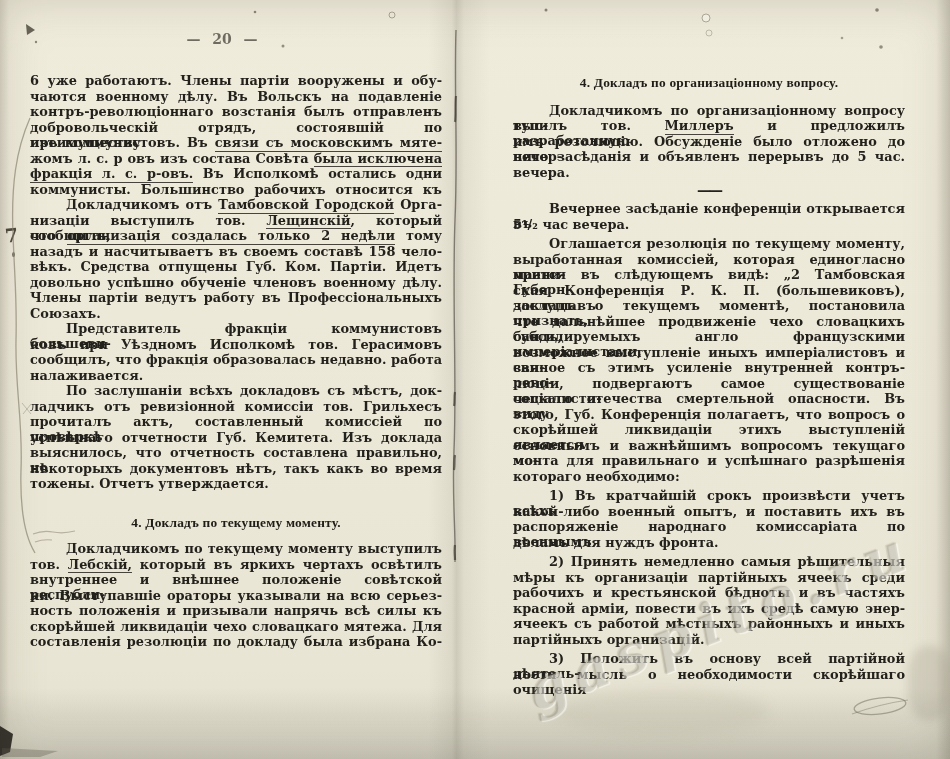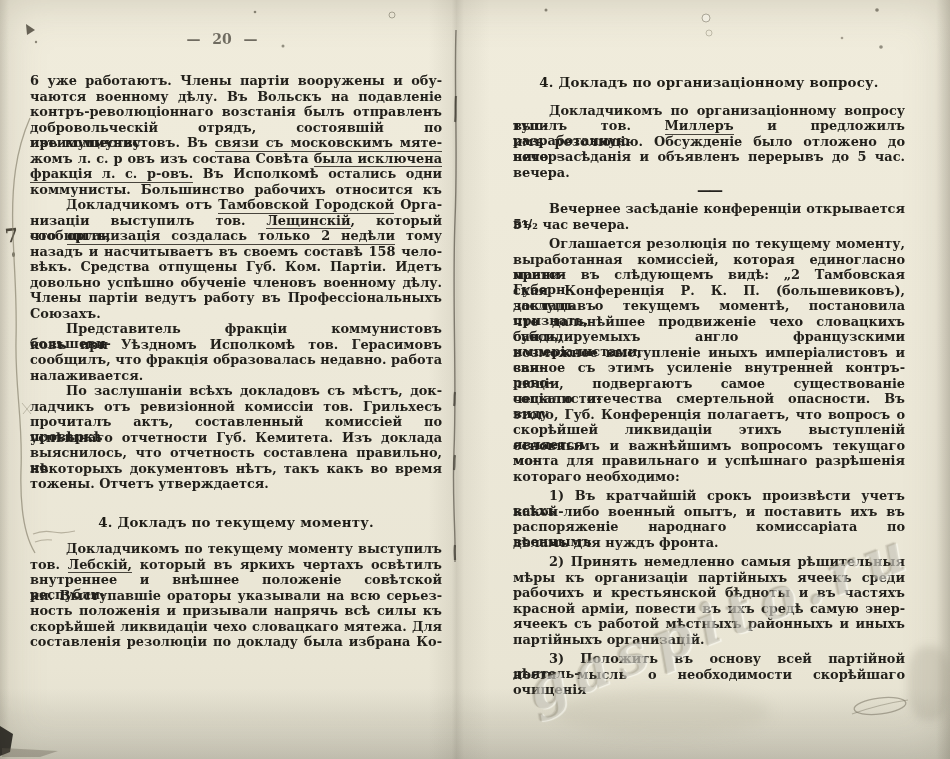--- a/index.html
+++ b/index.html
@@ -32,21 +32,21 @@
   .col{position:absolute;}
   .col-left{left:30px;top:73px;width:412px;}
   .col-right{left:513px;top:75px;width:392px;}
   .paragraph{margin:0;}
   .col-right .paragraph{margin-top:4px;}
   .line{height:15.5px;line-height:15.2px;font-size:12.9px;
     text-align:justify;text-align-last:justify;}
   .line.last{text-align-last:left;}
   .line.indent{text-indent:36px;}
   .u{border-bottom:1.5px solid rgba(35,32,26,.82);padding-bottom:.5px;}
-  .heading{font-size:13.4px;text-align:center;letter-spacing:.2px;height:15.5px;line-height:15.2px;color:#1f1d17;}
+  .heading{font-size:13.4px;text-align:center;letter-spacing:.2px;height:15.5px;line-height:15.2px;color:#1f1d17;font-family:Liberation Serif, serif;}
   .col-left .heading{margin-top:23px;margin-bottom:11px;}
   .col-right .heading{margin-bottom:12px;}
   .divider{height:12px;margin:5px 0 2px;text-align:center;font-size:14px;line-height:10px;letter-spacing:-2px;}
 
   
   .margin-note{position:absolute;left:5px;top:224px;font-size:19px;color:#4c473b;transform:rotate(-6deg);
     font-weight:bold;}
   .note-dot{position:absolute;left:12px;top:252px;width:3px;height:5px;background:rgba(70,65,52,.7);border-radius:50%;}
   .watermark{position:absolute;left:528px;top:660px;width:560px;font-style:italic;font-size:56px;
     letter-spacing:9px;color:rgba(122,115,96,.20);transform:rotate(-21deg);transform-origin:left center;

